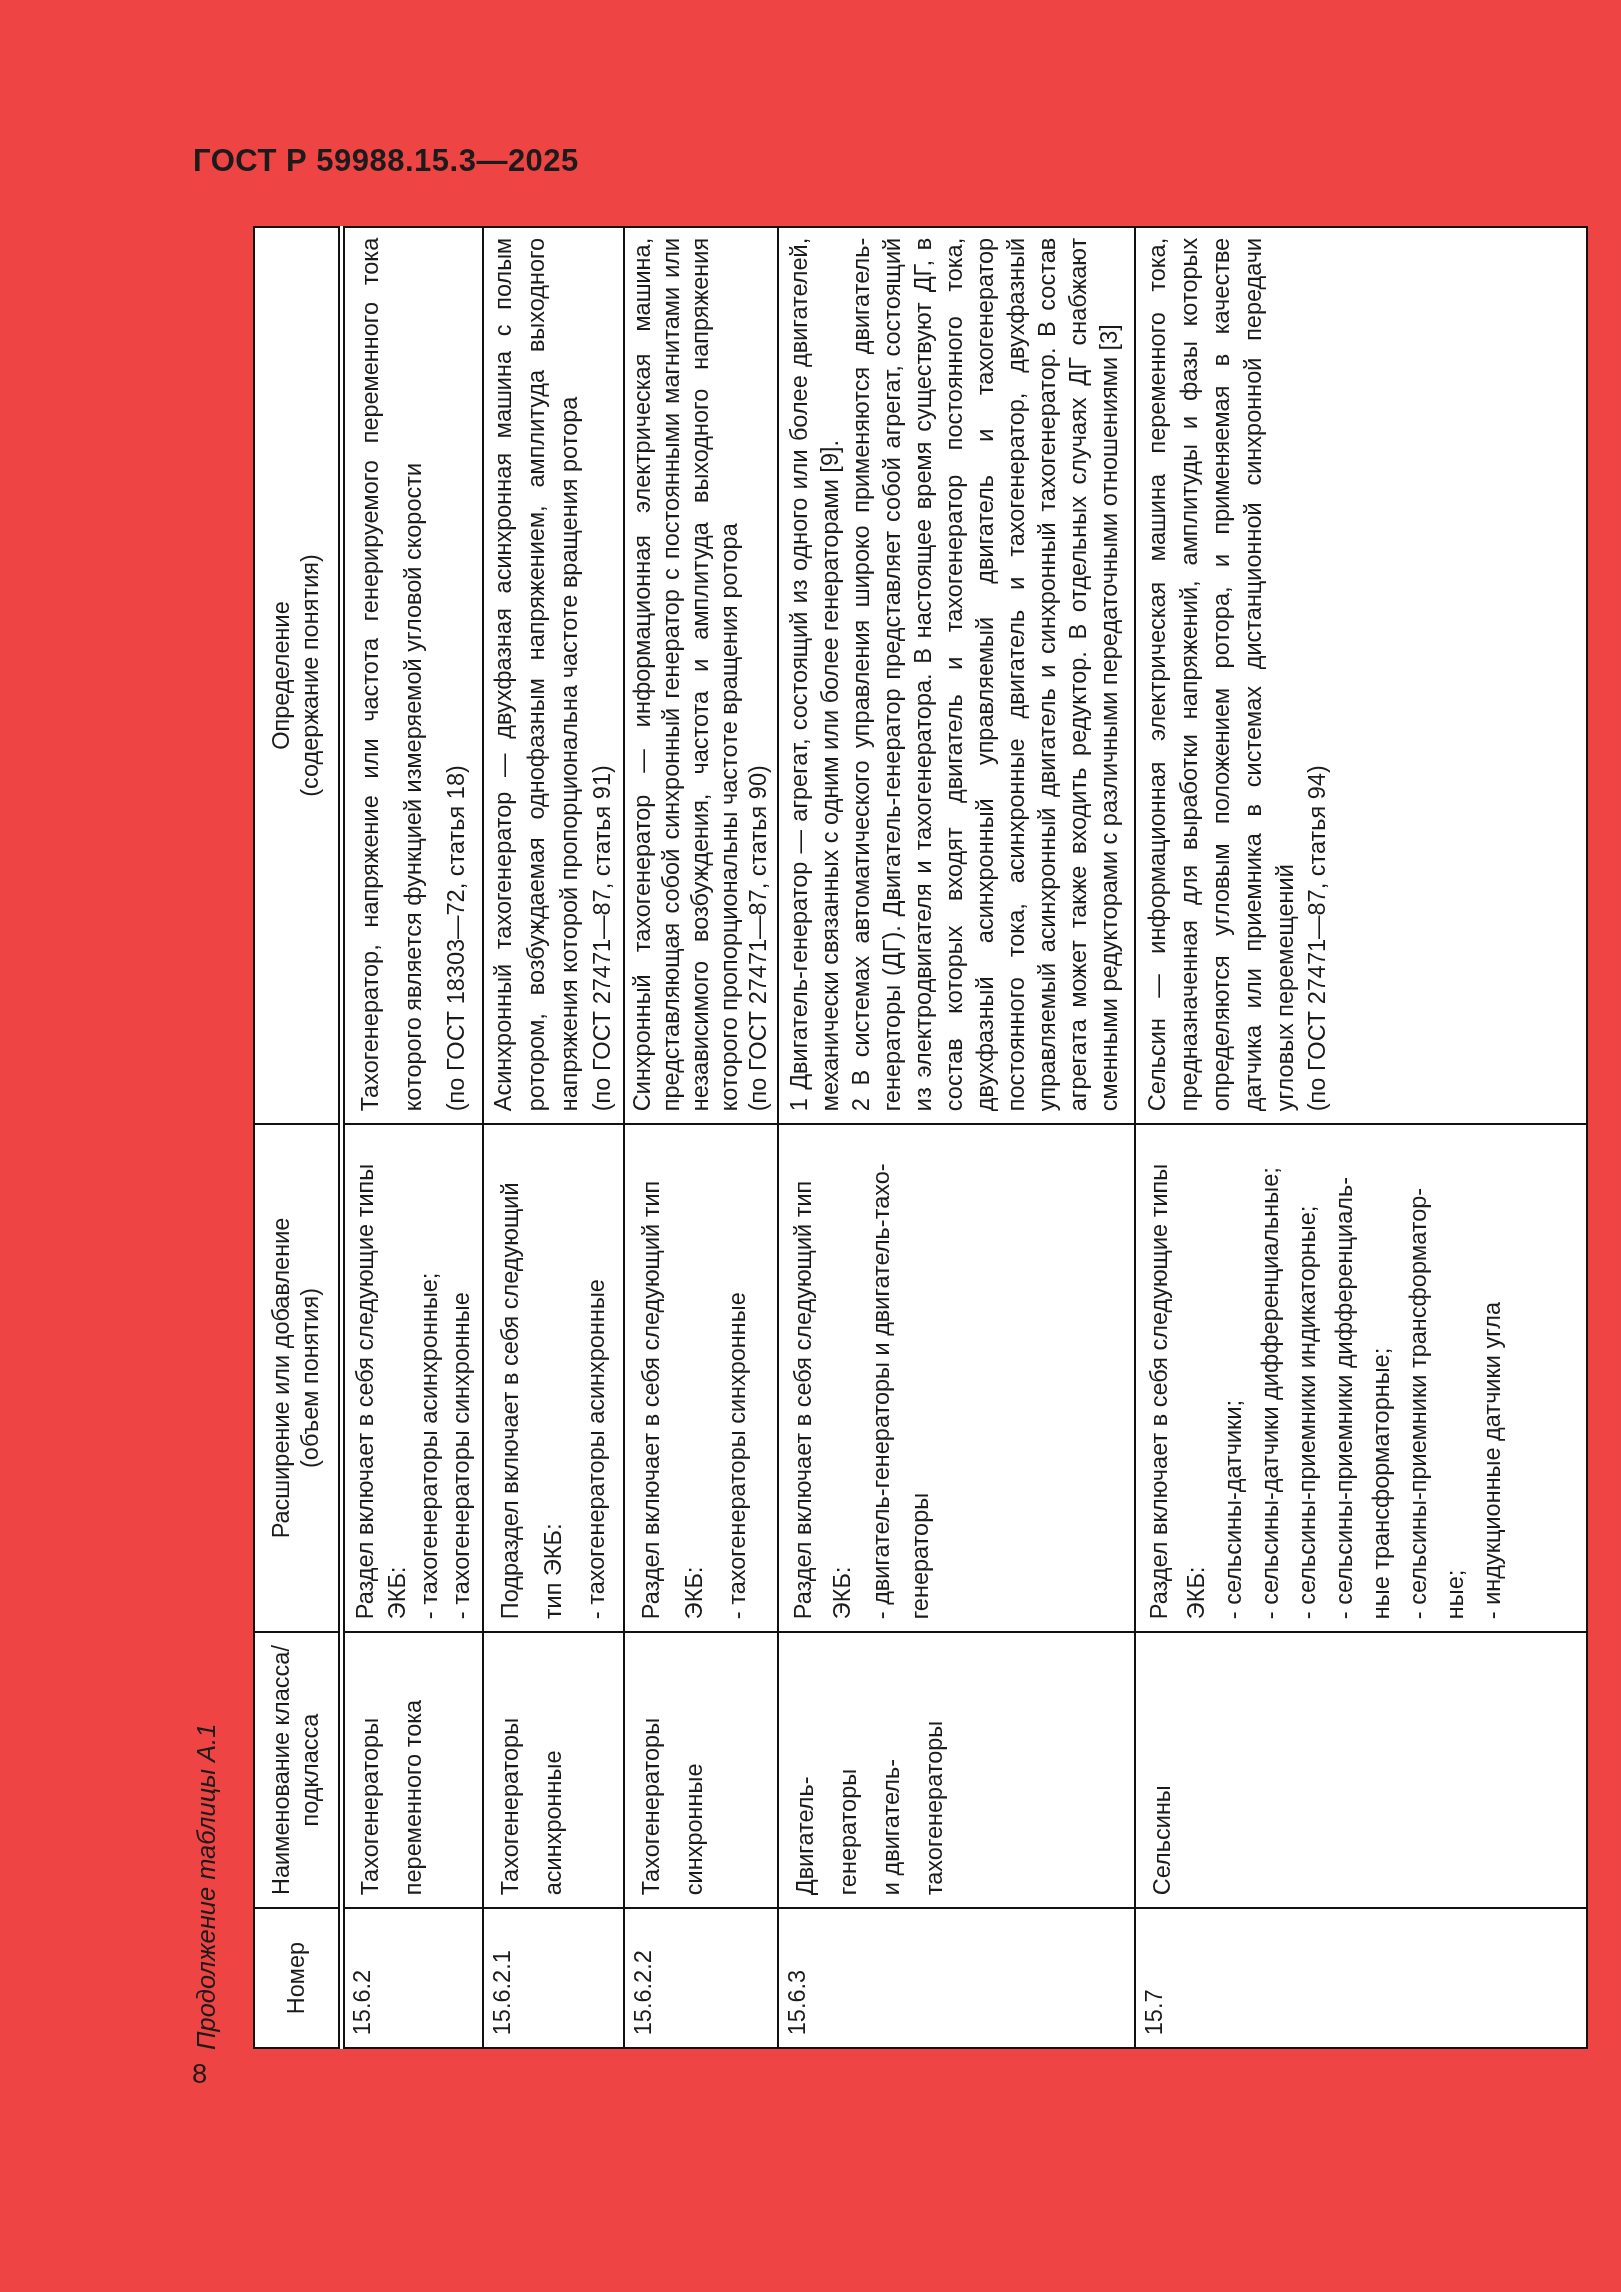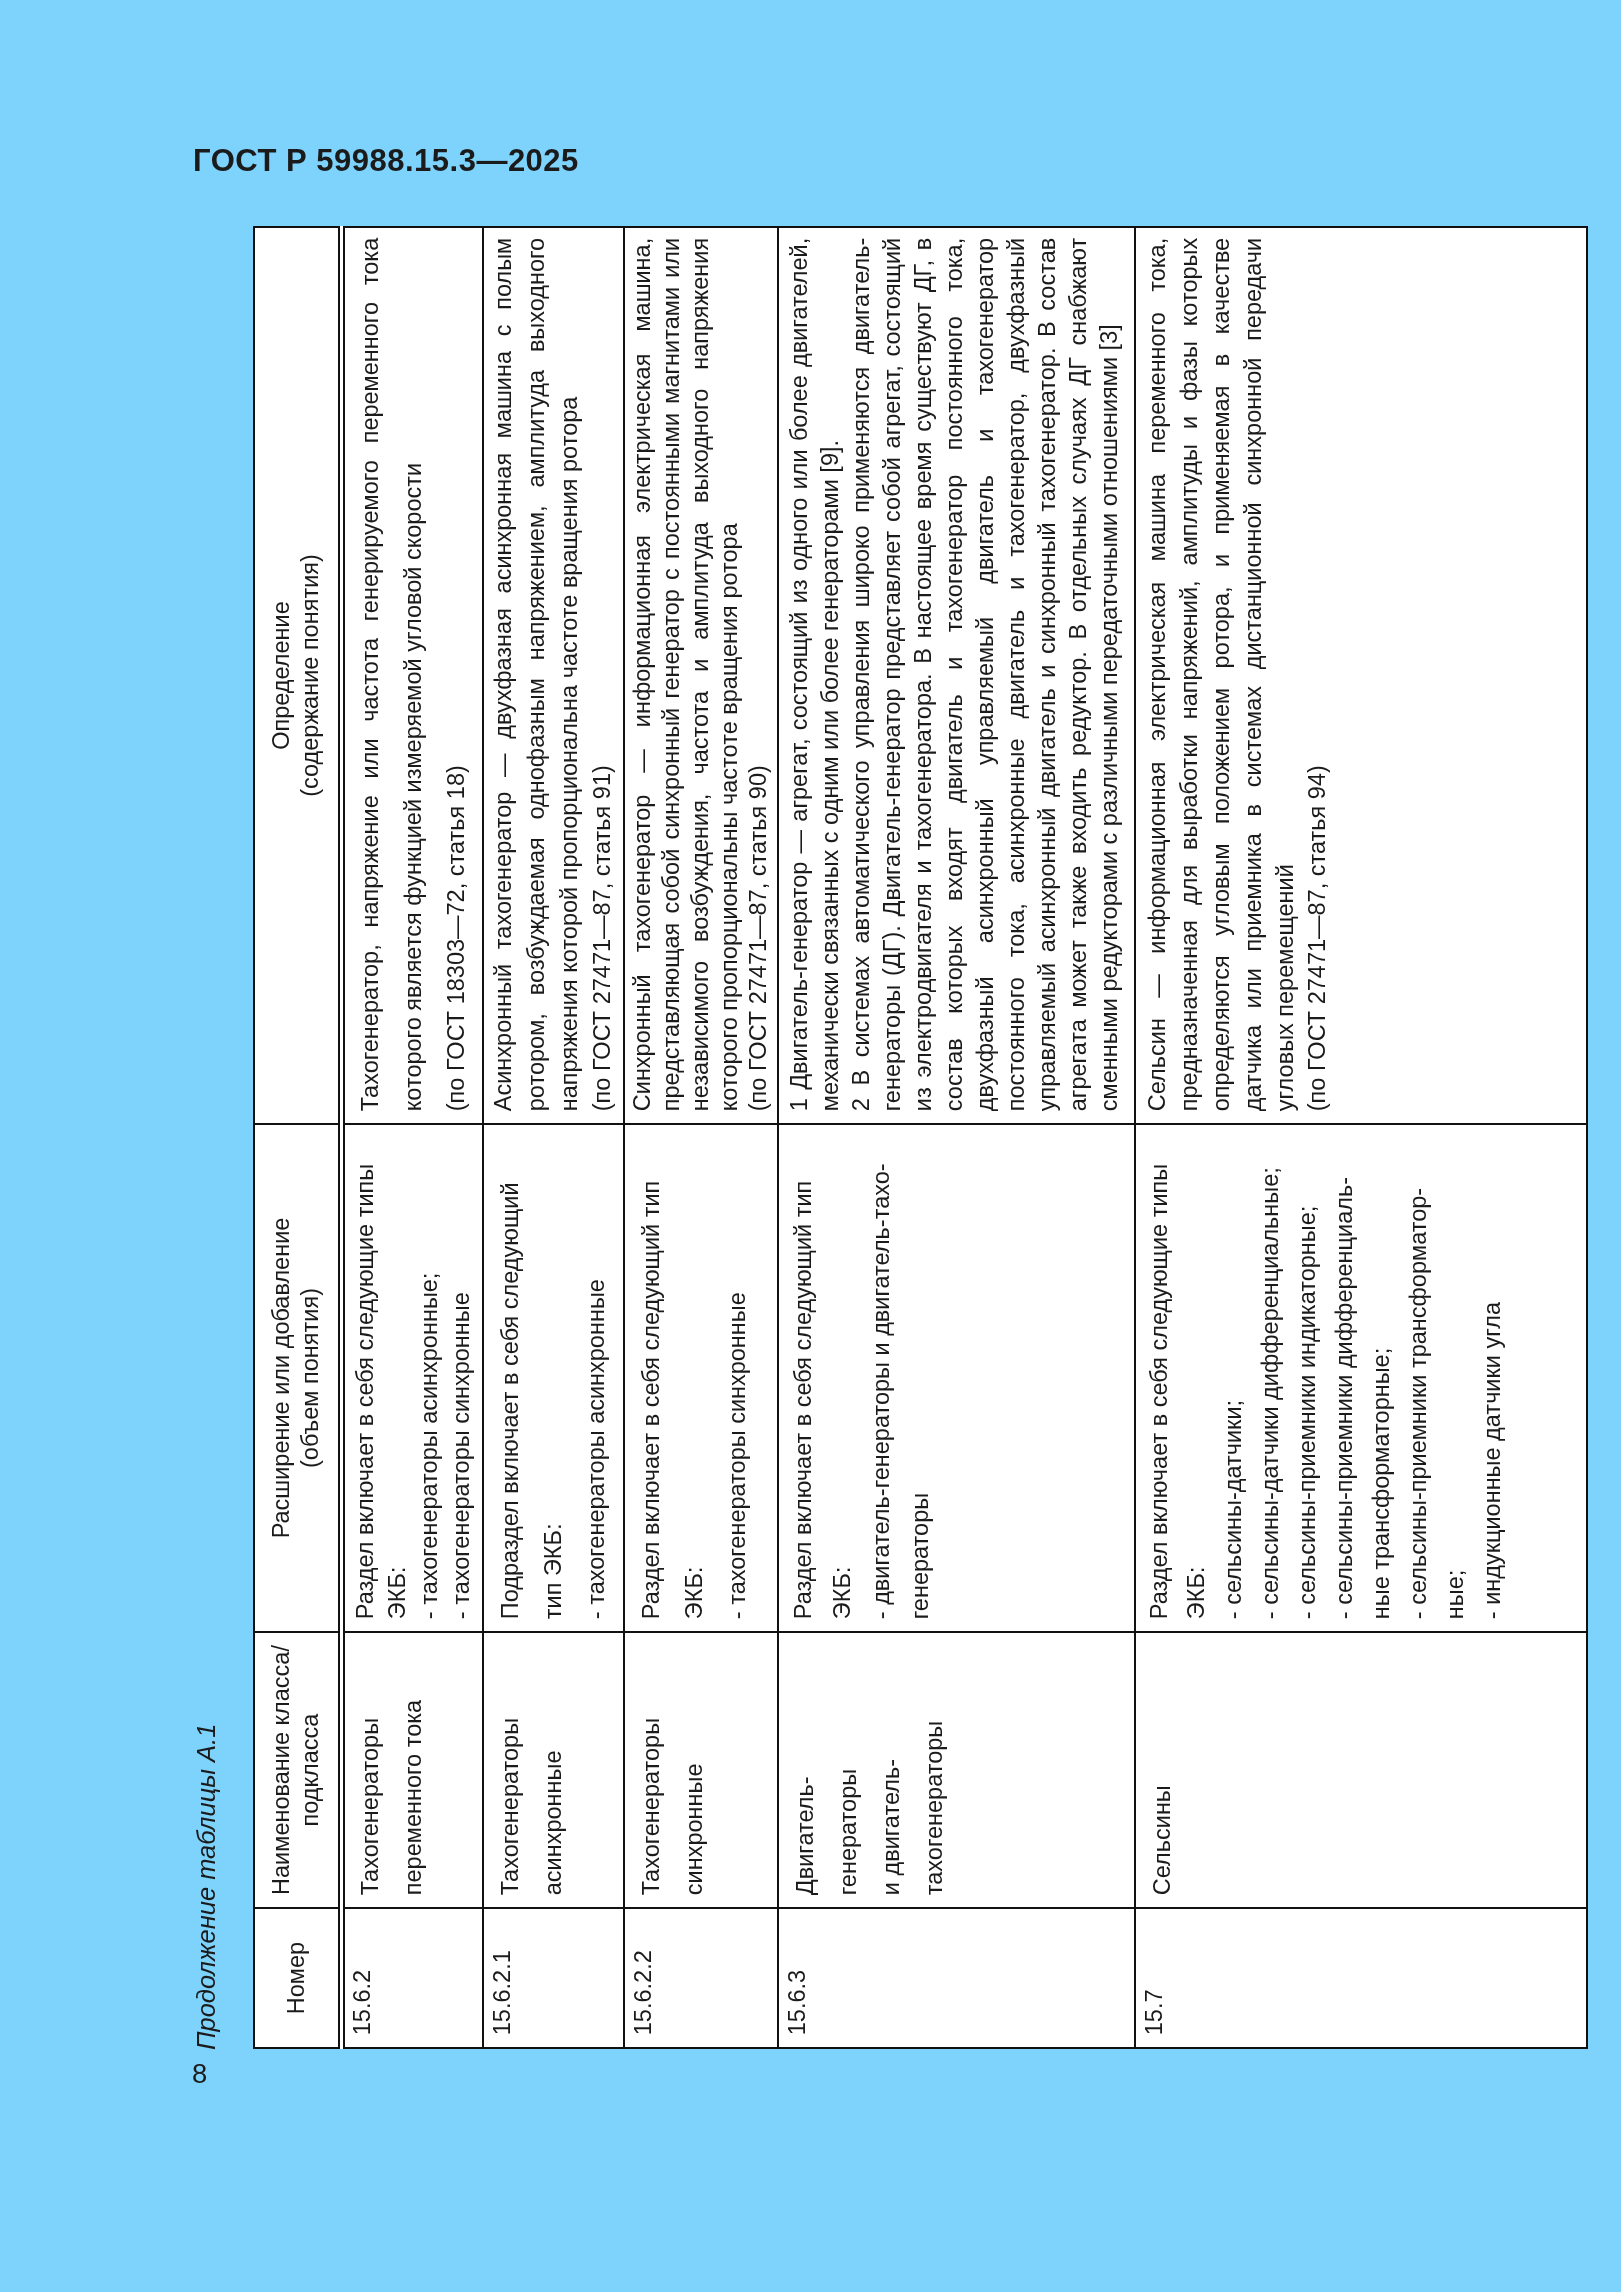--- a/index.html
+++ b/index.html
@@ -1,20 +1,20 @@
 <!DOCTYPE html>
 <html><head>
 <meta charset="utf-8">
 <style>
   html, body { margin: 0; padding: 0; background: #e8e8e8; }
   .page {
     position: relative;
     width: 1621px;
     height: 2293px;
-    background: #7dd3fc;
+    background: #ef4444;
     font-family: "Liberation Sans", "DejaVu Sans", sans-serif;
     color: #1b1b1b;
     overflow: hidden;
   }
   .doc-header {
     position: absolute;
     left: 193px;
     top: 143px;
     font-size: 31px;
     font-weight: bold;

